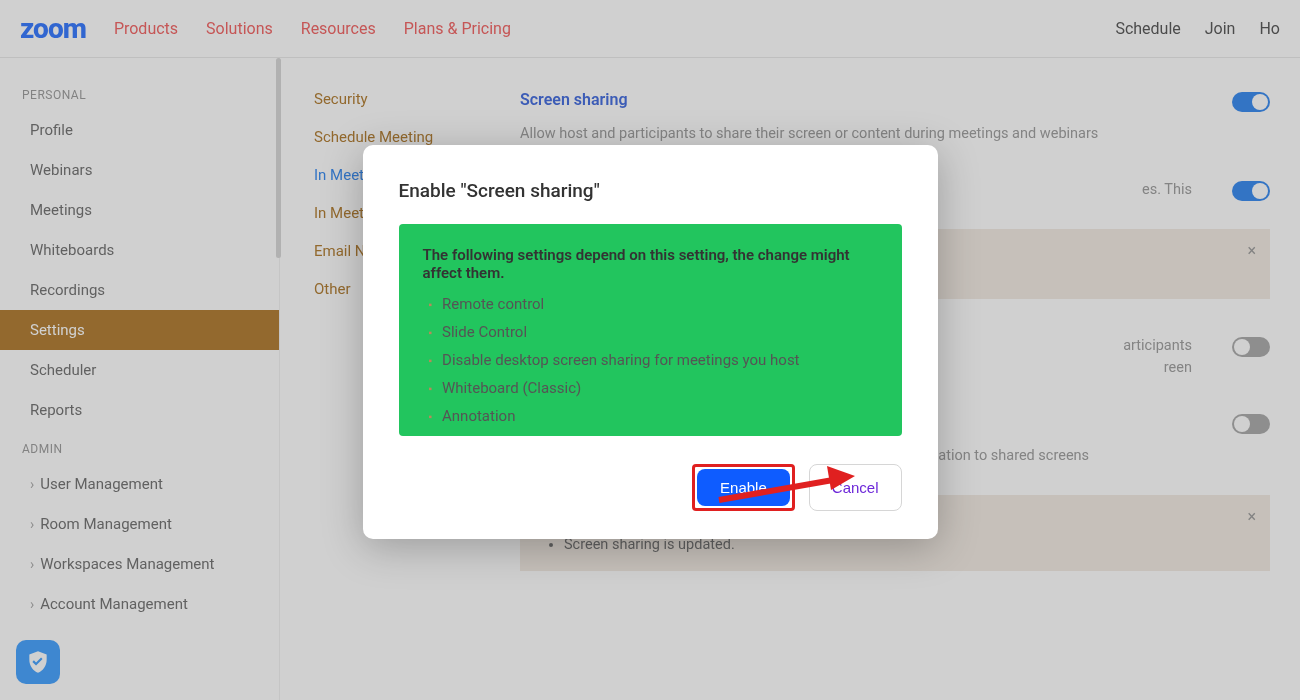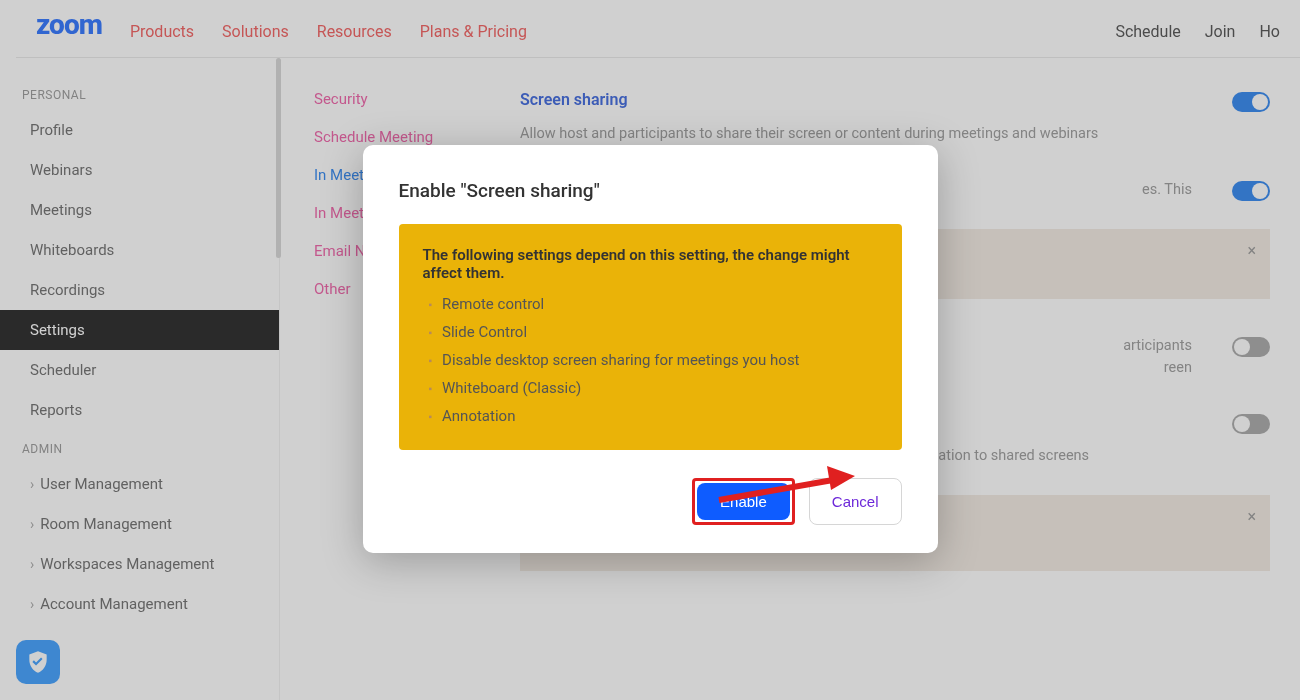--- a/index.html
+++ b/index.html
@@ -1,53 +1,53 @@
 <!DOCTYPE html>
 <html><head>
 <meta charset="utf-8">
 <style>
   * { box-sizing: border-box; margin: 0; padding: 0; }
   html, body { width: 1300px; height: 700px; font-family: -apple-system, BlinkMacSystemFont, "Segoe UI", Roboto, Arial, sans-serif; color: #333; background:#fff; overflow:hidden;}
   
-  .topnav { height:58px; border-bottom:1px solid #e5e5e5; display:flex; align-items:flex-end; padding:16px 20px; gap:28px; font-size:16px; color:#555;margin-left:16px;}
+  .topnav { height:58px; border-bottom:1px solid #e5e5e5; display:flex; align-items:center; padding:8px 20px; gap:28px; font-size:16px; color:#555;}
   .logo { font-weight:800; color:#0b5cff; font-size:28px; letter-spacing:-1px;}
   .topnav .spacer{flex:1}
   .topnav a{color:#ef4444; cursor:pointer;}
   .topnav-right{display:flex;gap:24px;align-items:center;font-size:16px;}
   .topnav-right a{color:#333;}
   
   .page { display:flex; height:calc(700px - 58px); }
   .leftnav { width:280px; border-right:1px solid #eee; padding-top:18px; font-size:15px; color:#555; position:relative;}
   .leftnav .section-label { font-size:12px; letter-spacing:0.5px; color:#888; padding:12px 22px 8px; text-transform:uppercase;}
   .leftnav .navitem { padding:11px 30px; cursor:pointer;}
-  .leftnav .navitem.active{ background:#000000; color:#fff;}
+  .leftnav .navitem.active{ background:#a16207; color:#fff;}
   .leftnav .navitem.exp::before{content:"›"; display:inline-block; transform:rotate(0deg); margin-right:6px; color:#999; font-size:14px;}
   .shield { position:absolute; left:16px; bottom:16px; width:44px; height:44px; border-radius:10px; background:#1f8fff; display:flex; align-items:center; justify-content:center; color:#fff;}
   .shield svg{width:26px;height:26px;fill:#fff;}
   .midnav { width:230px; padding:22px 0 0 34px; font-size:15px;}
-  .midnav .mitem{ padding:10px 0; color:#ec4899; cursor:pointer;}
+  .midnav .mitem{ padding:10px 0; color:#a16207; cursor:pointer;}
   .midnav .mitem.active{ color:#0e72ed;}
   .content { flex:1; padding:18px 30px 0 10px; position:relative;}
   .setting { display:flex; gap:40px; padding:14px 0 20px; }
   .setting .txt{flex:1;}
   .setting h4{font-size:16px; font-weight:600; color:#1d4ed8; margin-bottom:14px;}
   .setting p{font-size:14.5px; color:#8a8a8a; line-height:1.5;}
   .toggle{ width:38px; height:20px; border-radius:20px; background:#0e72ed; position:relative; flex-shrink:0; margin-top:2px;}
   .toggle::after{content:""; position:absolute; width:16px; height:16px; border-radius:50%; background:#fff; top:2px; right:2px;}
   .toggle.off{background:#9a9a9a;}
   .toggle.off::after{right:auto; left:2px;}
   .notice{ background:#f0e7dd; padding:18px 22px; margin:8px 0 22px; font-size:14.5px; color:#555; position:relative;}
   .notice strong{color:#444;}
   .notice .close{position:absolute; right:14px; top:12px; color:#888; cursor:pointer; font-size:16px;}
   .notice ul{list-style:disc; padding-left:22px; margin-top:6px;}
   
   .overlay{ position:absolute; inset:0; background:rgba(120,120,120,0.35); display:flex; align-items:flex-start; justify-content:center; padding-top:145px;}
   .modal{ width:575px; background:#fff; border-radius:10px; box-shadow:0 8px 40px rgba(0,0,0,0.25); padding:34px 36px 28px;}
   .modal h3{ font-size:19px; font-weight:500; color:#333; margin-bottom:22px;}
-  .modal .warn{ background:#eab308; padding:22px 24px 20px; border-radius:4px; font-size:15px; color:#555;}
+  .modal .warn{ background:#22c55e; padding:22px 24px 6px; border-radius:4px; font-size:15px; color:#555;}
   .modal .warn strong{color:#333; font-weight:600;}
   .modal .warn ul{list-style:none; padding:8px 0 0 6px;}
   .modal .warn ul li{padding:5px 0;}
   .modal .warn ul li::before{content:"▪"; color:#b78a5a; font-size:10px; margin-right:10px; vertical-align:1px;}
   .modal .actions{ display:flex; justify-content:flex-end; gap:14px; margin-top:28px;}
   .btn{ padding:9px 22px; border-radius:8px; font-size:15px; cursor:pointer; border:1px solid transparent;}
   .btn.primary{ background:#0e5cff; color:#fff;}
   .btn.secondary{ background:#fff; color:#6d28d9; border-color:#d6d6d6;}
   .highlight-box{ border:3px solid #e02020; padding:2px; border-radius:4px; display:inline-block;}
   

